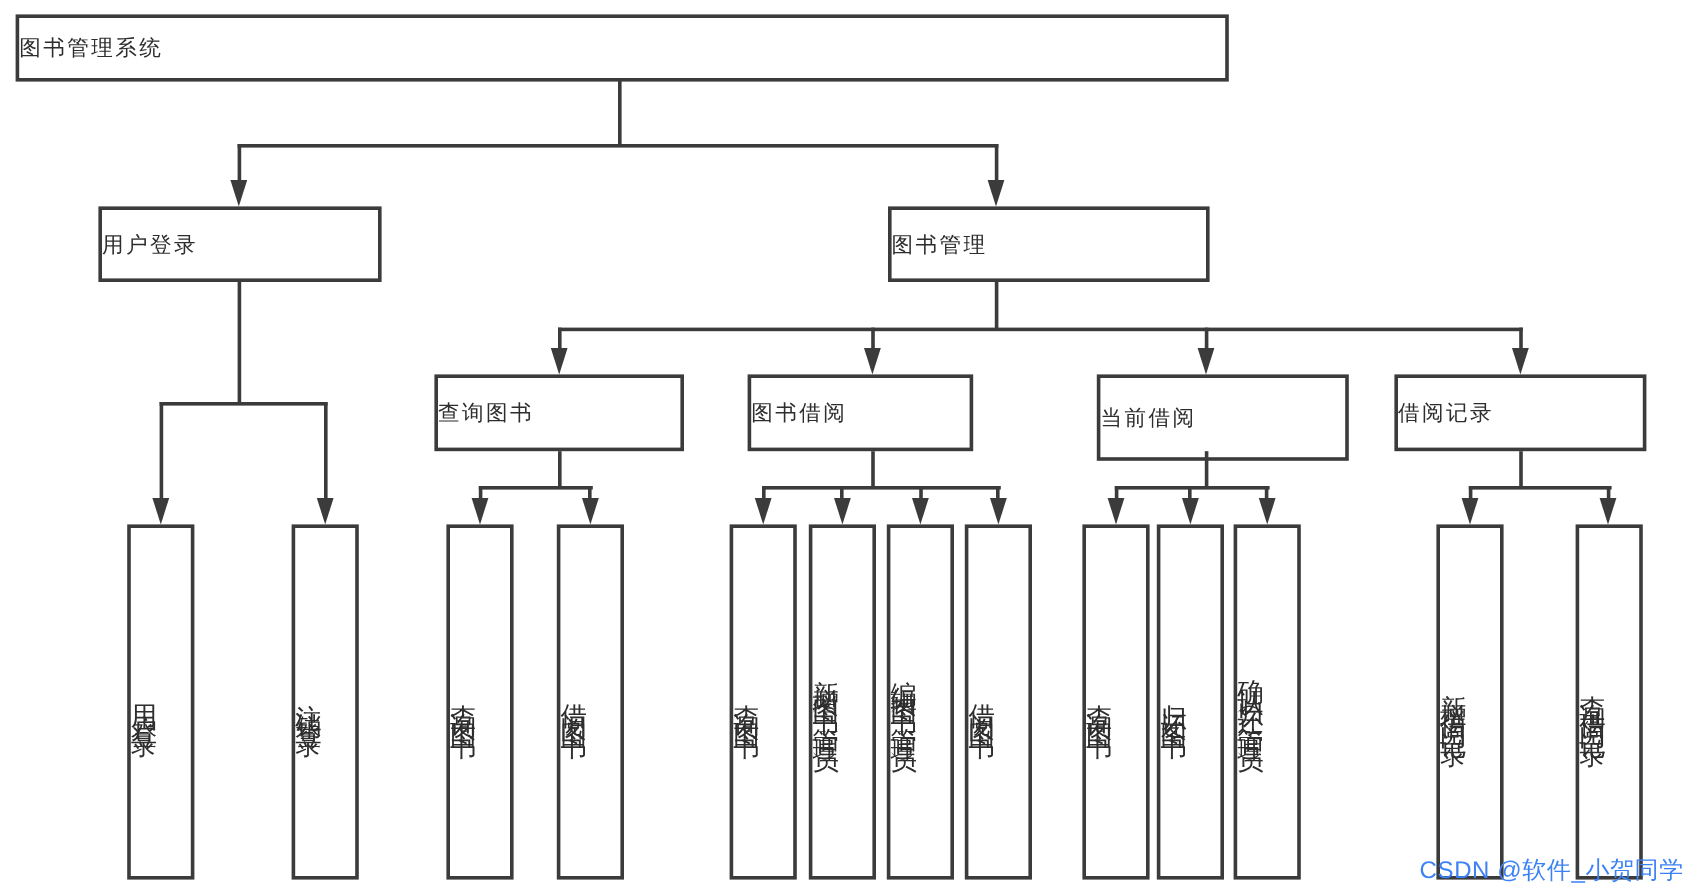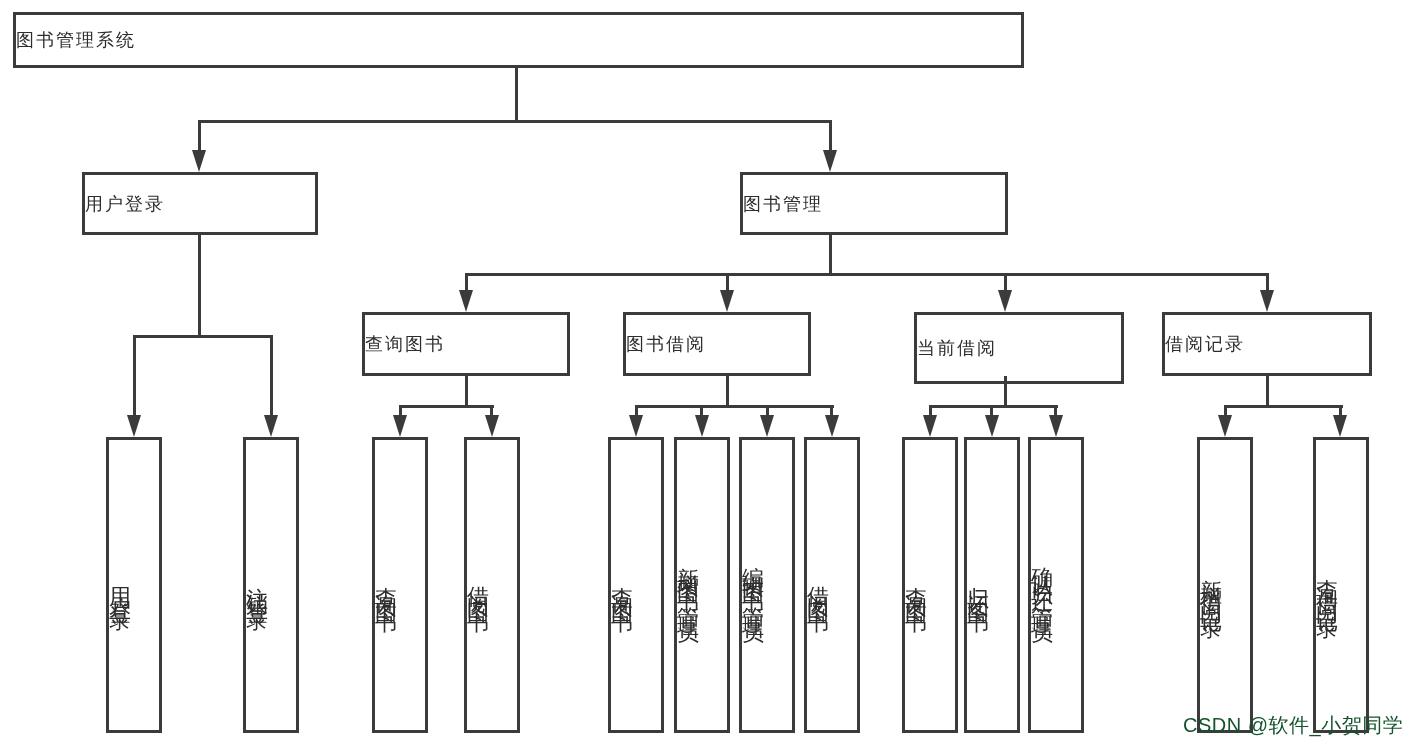--- a/index.html
+++ b/index.html
@@ -18,21 +18,21 @@
     font-size:22px;letter-spacing:8px;line-height:1;white-space:nowrap;color:#2d2d2d;
   }
   .vline{position:absolute;width:3px;background:#3b3b3b;}
   .hline{position:absolute;height:3px;background:#3b3b3b;}
   .arrow{
     position:absolute;width:0;height:0;
     border-left:7px solid transparent;border-right:7px solid transparent;
     border-top:22px solid #3b3b3b;
   }
   .watermark{
-    position:absolute;left:1183px;top:712px;font-size:20px;color:#14532d;
+    position:absolute;left:1183px;top:712px;font-size:20px;color:#3b82f6;
     z-index:5;letter-spacing:0.5px;white-space:nowrap;
   }
 </style>
 </head>
 <body>
 
 <div class="canvas">
 
   <div class="box hnode" style="left:13px;top:12px;width:1011px;height:56px;">
     <span>图书管理系统</span>

